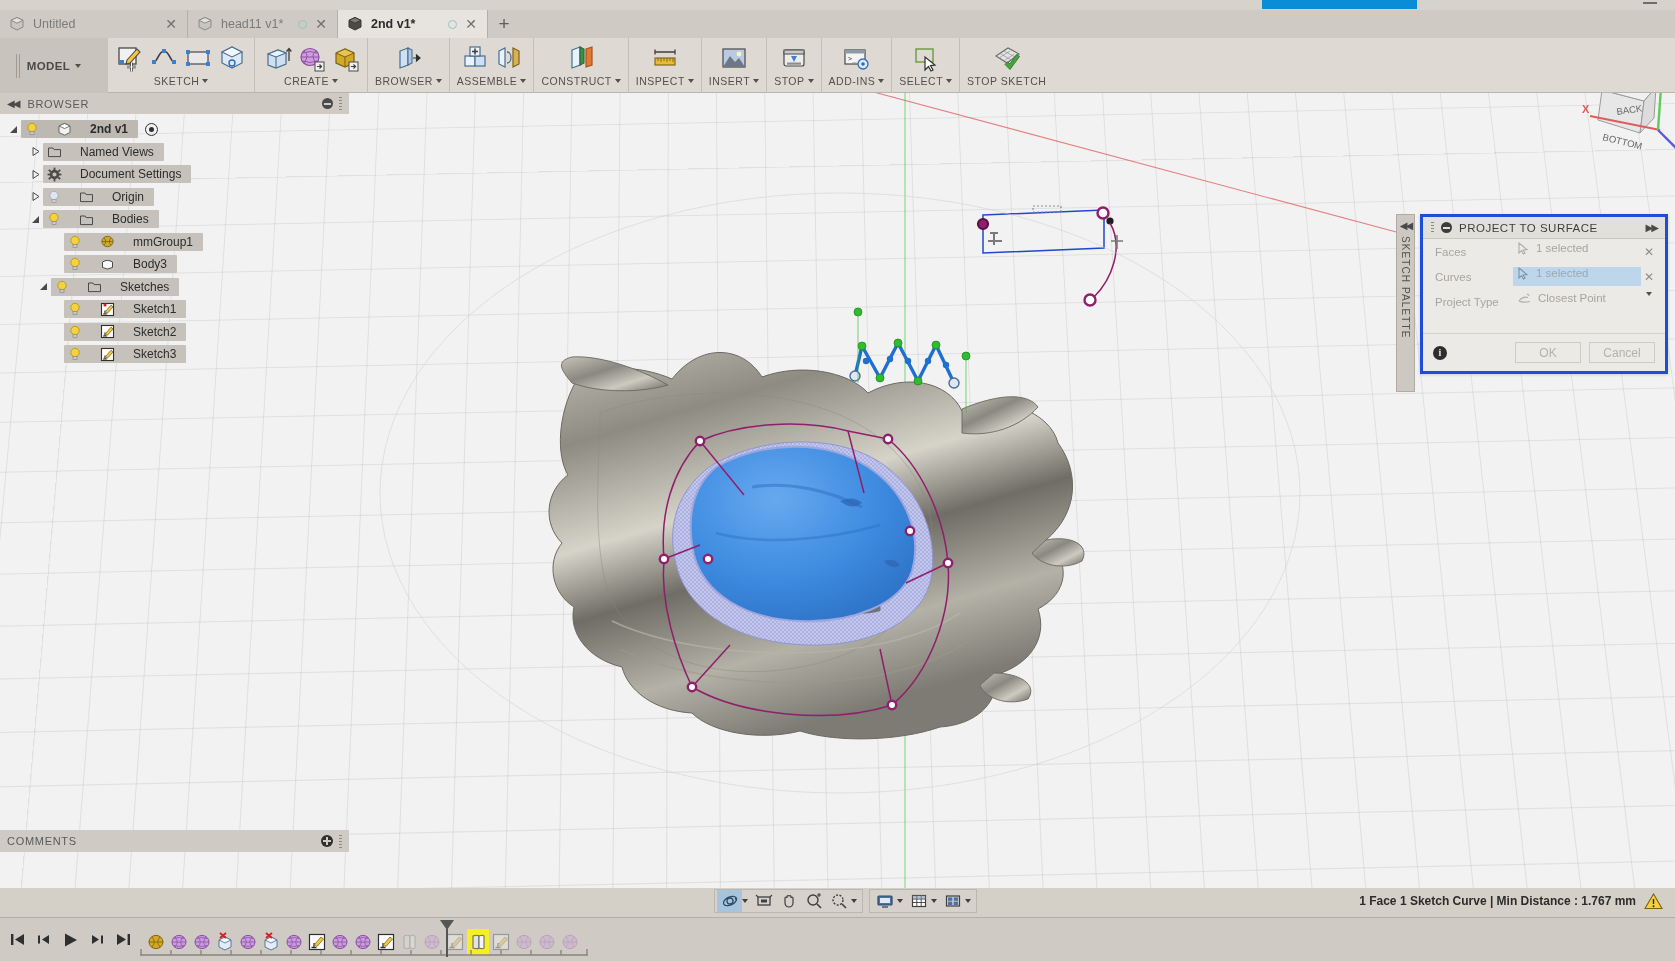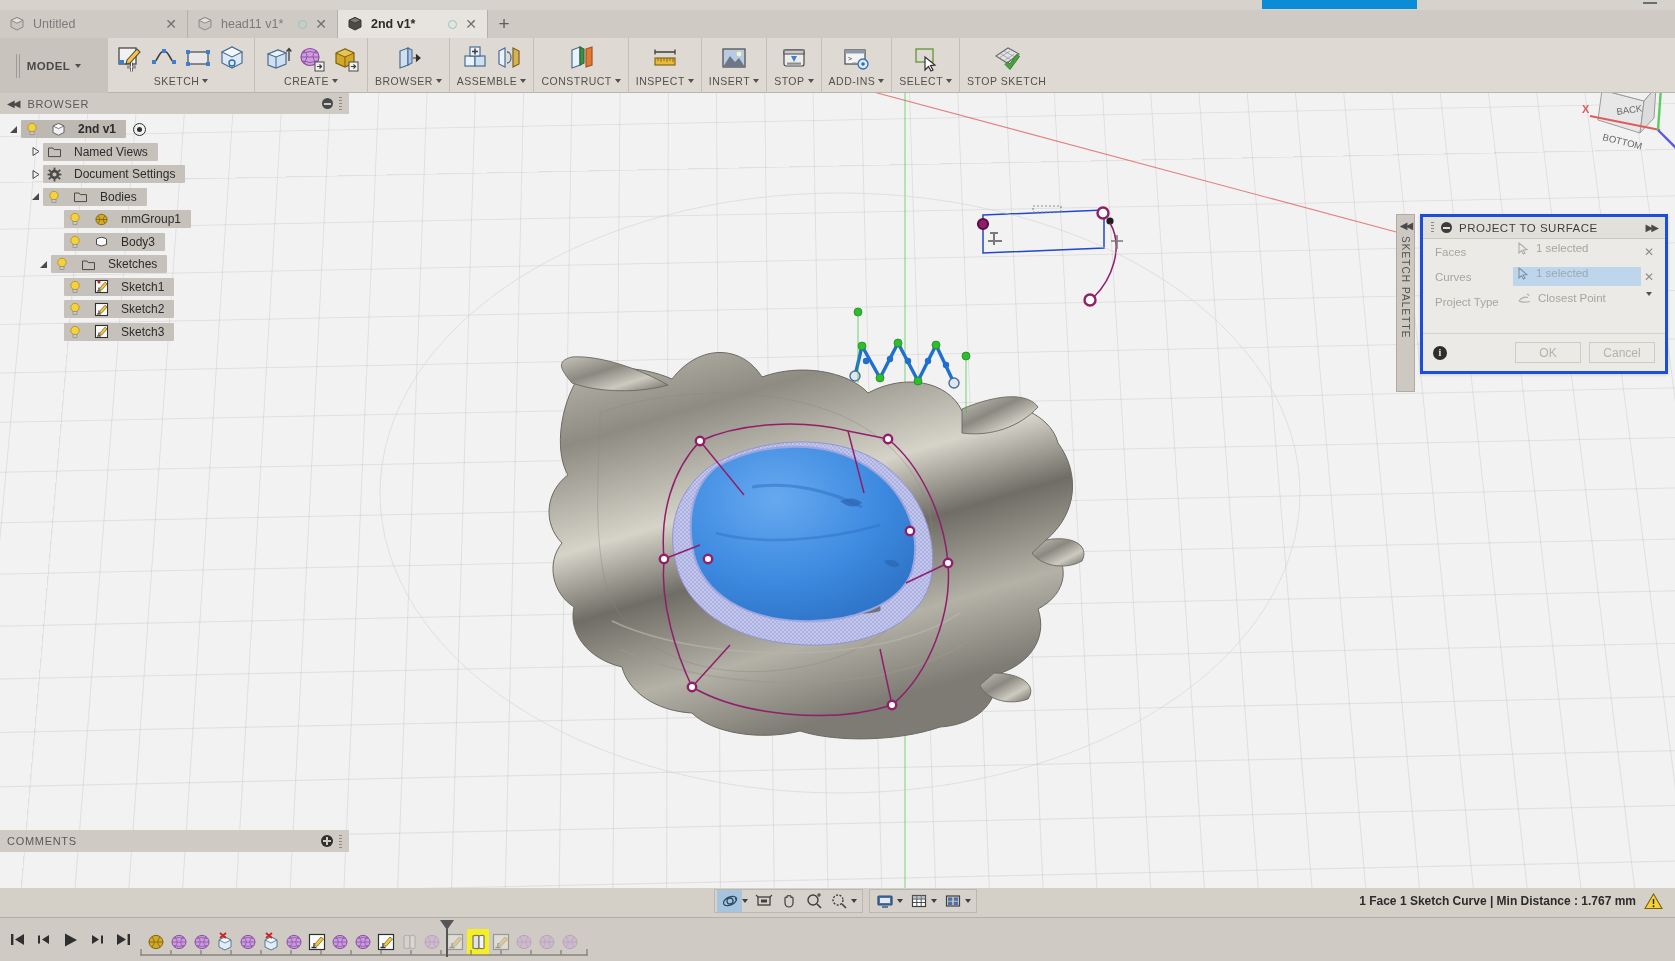--- a/index.html
+++ b/index.html
@@ -49,21 +49,21 @@
                  display:flex; align-items:center; padding:0 7px; gap:9px; }
   .bpanel-head .bt { font-size:11px; color:#5a5a5a; letter-spacing:.7px; }
   .dbl-arrow { font-size:10px; color:#4a4a4a; letter-spacing:-2px; }
   .bhead-right { margin-left:auto; display:flex; align-items:center; gap:6px; }
   .circ-min { width:11px; height:11px; border-radius:50%; background:#4a4a4a; position:relative; }
   .circ-min:after{content:"";position:absolute;left:2px;top:5px;width:7px;height:1.5px;background:#cfcbc4;}
   .vgrip { width:3px; height:13px; background:repeating-linear-gradient(to bottom,#8c8880 0 1px,transparent 1px 3px); }
 
   .tree { position:absolute; left:0; top:118px; width:349px; font-size:12px; color:#2f2f2f; }
   .trow { display:flex; align-items:center; height:22.5px; padding-left:6px; }
-  .trow .chip { display:flex; align-items:center; gap:12px; background:#c6c2bb; border-radius:1px;
+  .trow .chip { display:flex; align-items:center; gap:18px; background:#c6c2bb; border-radius:1px;
                 padding:2px 10px 2px 4px; height:18px; }
   .trow.root .chip { background:#bdb9b2; }
   .trow .name { font-size:12px; color:#2c2c2c; white-space:nowrap; }
   .trow.root .name { font-weight:bold; }
   .arr { width:15px; flex:none; display:flex; justify-content:center; }
   .arr svg { display:block; }
   .bulb { width:14px; height:14px; flex:none; }
   .ticon { width:15px; height:15px; flex:none; }
   .radio { width:13px;height:13px;border:1.6px solid #2f2f2f;border-radius:50%;position:relative;flex:none;margin-left:7px;}
   .radio:after{content:"";position:absolute;left:3px;top:3px;width:5px;height:5px;background:#2f2f2f;border-radius:50%;}
@@ -575,20 +575,37 @@
           <rect x="2" y="2.4" width="1.8" height="3" transform="rotate(-45 2.9 3.9)"></rect>
           <rect x="11.2" y="9.6" width="1.8" height="3" transform="rotate(-45 12.1 11.1)"></rect>
           <rect x="11.2" y="2.4" width="1.8" height="3" transform="rotate(45 12.1 3.9)"></rect>
           <rect x="2" y="9.6" width="1.8" height="3" transform="rotate(45 2.9 11.1)"></rect>
             </g>
         </svg>
         <span class="name">Document Settings</span>
       </span>
     </div>
 
+    <div class="trow" style="padding-left:28px">
+      <span class="arr">
+        <svg width="11" height="11" viewBox="0 0 11 11">
+            <path d="M3 1.5 L9 5.5 L3 9.5 Z" fill="none" stroke="#4a4a4a" stroke-width="1"></path>
+          </svg>
+      </span>
+      <span class="chip">
+        <svg class="bulb" viewBox="0 0 14 14">
+          <circle cx="7" cy="5.5" r="4.2" fill="#dfe6ef" stroke="#9aa4b0" stroke-width=".8"></circle>
+          <rect x="5" y="9.5" width="4" height="3" fill="#cfcfcf" stroke="#9a9a9a" stroke-width=".7"></rect>
+        </svg>
+        <svg class="ticon" viewBox="0 0 15 15">
+          <path d="M1.5 4 h4.5 l1.2 1.6 h6.3 v7 h-12 Z" fill="none" stroke="#4a4a4a" stroke-width="1"></path>
+        </svg>
+        <span class="name">Origin</span>
+      </span>
+    </div>
 
     <div class="trow" style="padding-left:28px">
       <span class="arr">
         <svg width="11" height="11" viewBox="0 0 11 11">
             <path d="M2 9 L9 2 L9 9 Z" fill="#4a4a4a"></path>
           </svg>
       </span>
       <span class="chip">
         <svg class="bulb" viewBox="0 0 14 14">
           <circle cx="7" cy="5.5" r="4.2" fill="#f5d23c" stroke="#b08d12" stroke-width=".8"></circle>

